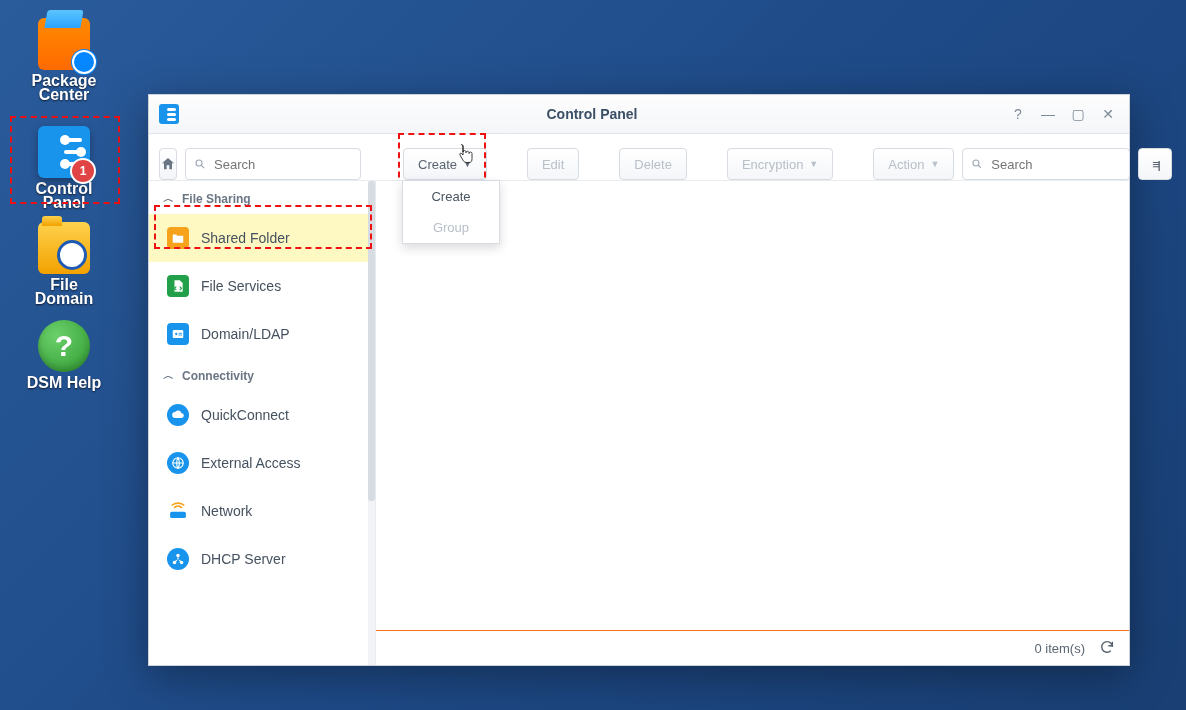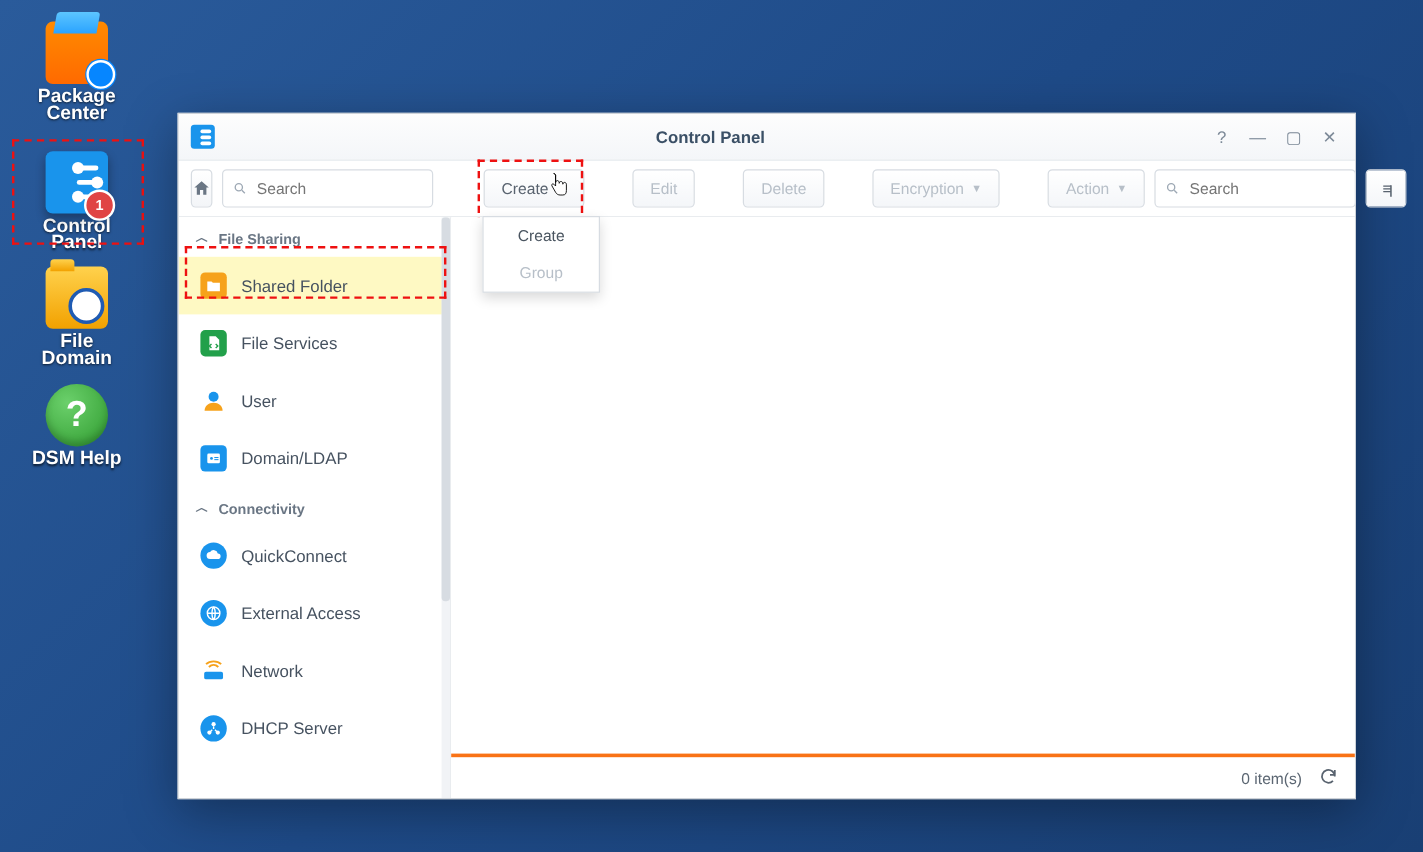--- a/index.html
+++ b/index.html
@@ -145,21 +145,21 @@
   .win-ctrls .c {
     width:26px; height:22px;
     display:flex; align-items:center; justify-content:center;
     color:#7d8a98; cursor:pointer; font-size:14px;
   }
 
   
   .subheader {
     height:46px;
     border-bottom:1px solid #e9ecef;
-    display:flex; align-items:center;
+    display:flex; align-items:flex-end;
     padding:0 20px 0 10px; gap:8px;
     background:#fff;
     position:relative;
   }
   .home-btn {
     width:30px; height:30px;
     border:1px solid #d7dce2; border-radius:4px;
     background:linear-gradient(#fff,#f3f5f8);
     display:flex; align-items:center; justify-content:center;
     color:#6a7684; cursor:pointer;
@@ -273,21 +273,21 @@
   .nic.ext { background:#1994ec; border-radius:50%; }
   .nic.net { background:transparent; }
   .nic.dhcp { background:#1994ec; border-radius:50%; }
 
   .main {
     flex:1; background:#fff; position:relative;
   }
   .statusbar {
     position:absolute; left:0; right:0; bottom:0;
     height:34px;
-    border-top:3px solid #f97316;
+    border-top:1px solid #f97316;
     display:flex; align-items:center; justify-content:flex-end;
     padding:0 14px; gap:14px;
     color:#5b6672; font-size:13px;
   }
   .refresh-icon { cursor:pointer; color:#59636f; }
 
   
   .cursor-hand {
     position:absolute;
     left:308px; top:10px;
@@ -420,29 +420,20 @@
         <div class="nav-item">
           <div class="nic fileserv">
             <svg width="14" height="14" viewBox="0 0 24 24" fill="#fff">
                 <path d="M6 2h9l5 5v15H6z"></path>
                 <path d="M9 13l-3 3 3 3M15 13l3 3-3 3" stroke="#22a04a" stroke-width="2" fill="none"></path>
               </svg>
           </div>
           <span>File Services</span>
         </div>
         <div class="nav-item">
-          <div class="nic user">
-            <svg width="20" height="20" viewBox="0 0 24 24">
-                <circle cx="12" cy="8" r="5" fill="#1994ec"></circle>
-                <path d="M3 22c0-5 4-8 9-8s9 3 9 8" fill="#f6a21b"></path>
-              </svg>
-          </div>
-          <span>User</span>
-        </div>
-        <div class="nav-item">
           <div class="nic domain">
             <svg width="14" height="14" viewBox="0 0 24 24" fill="#fff">
                 <rect x="3" y="5" width="18" height="14" rx="2"></rect>
                 <circle cx="9" cy="12" r="2" fill="#1994ec"></circle>
                 <rect x="13" y="10" width="6" height="1.5" fill="#1994ec"></rect>
                 <rect x="13" y="13" width="6" height="1.5" fill="#1994ec"></rect>
               </svg>
           </div>
           <span>Domain/LDAP</span>
         </div>

